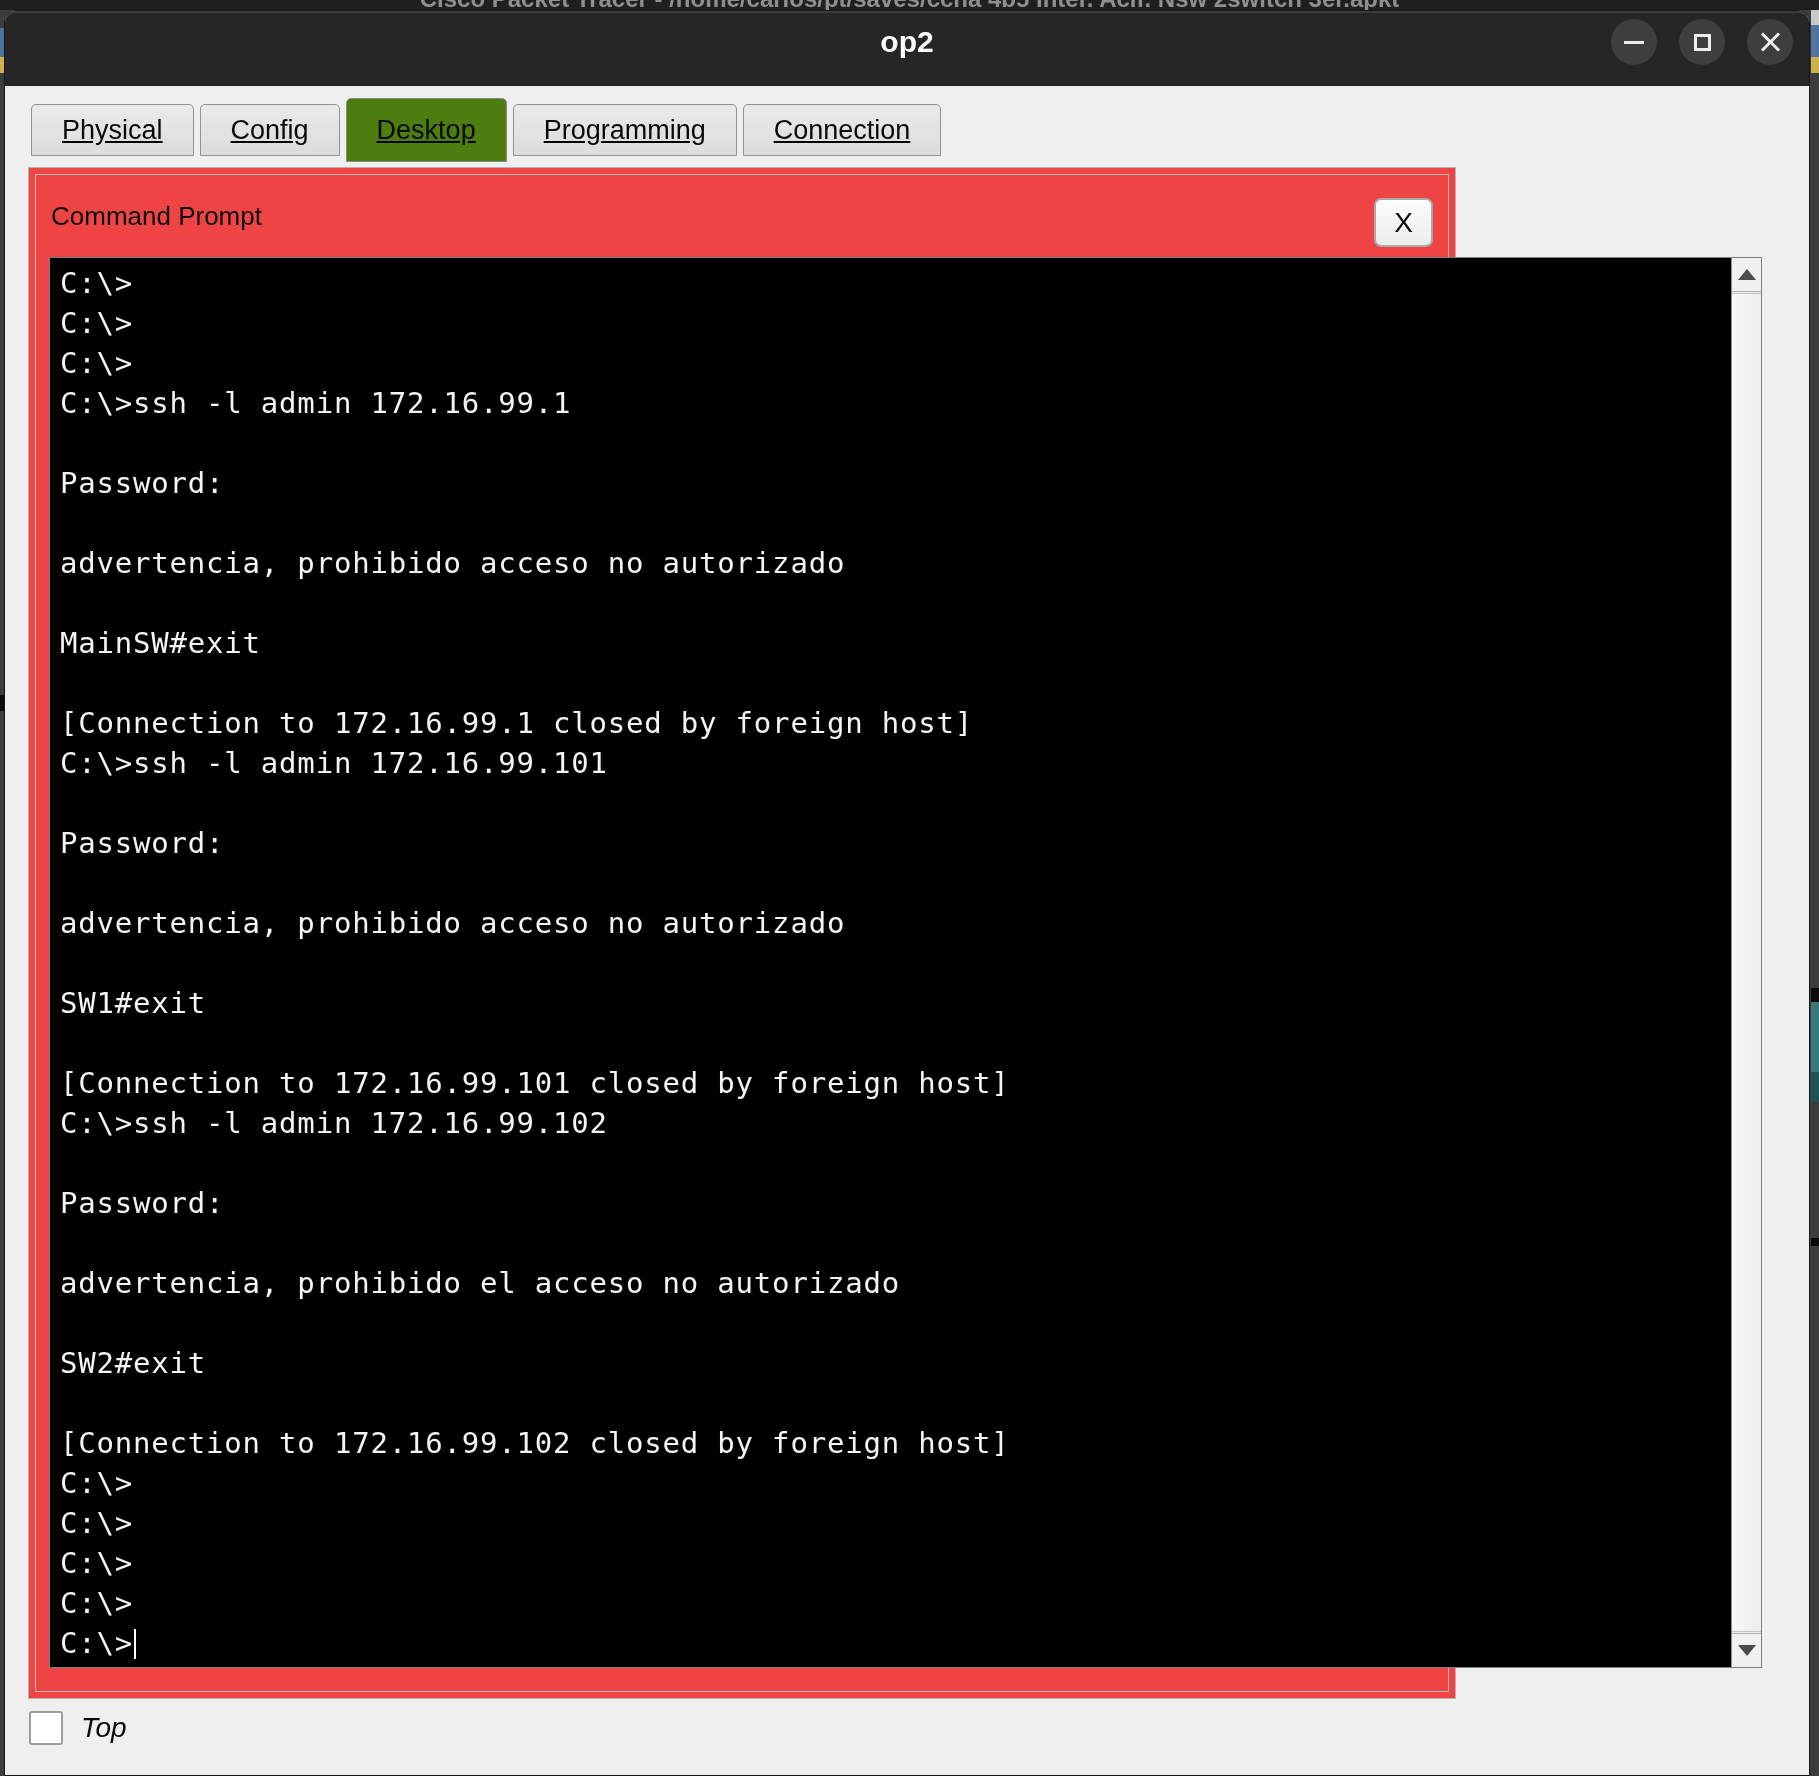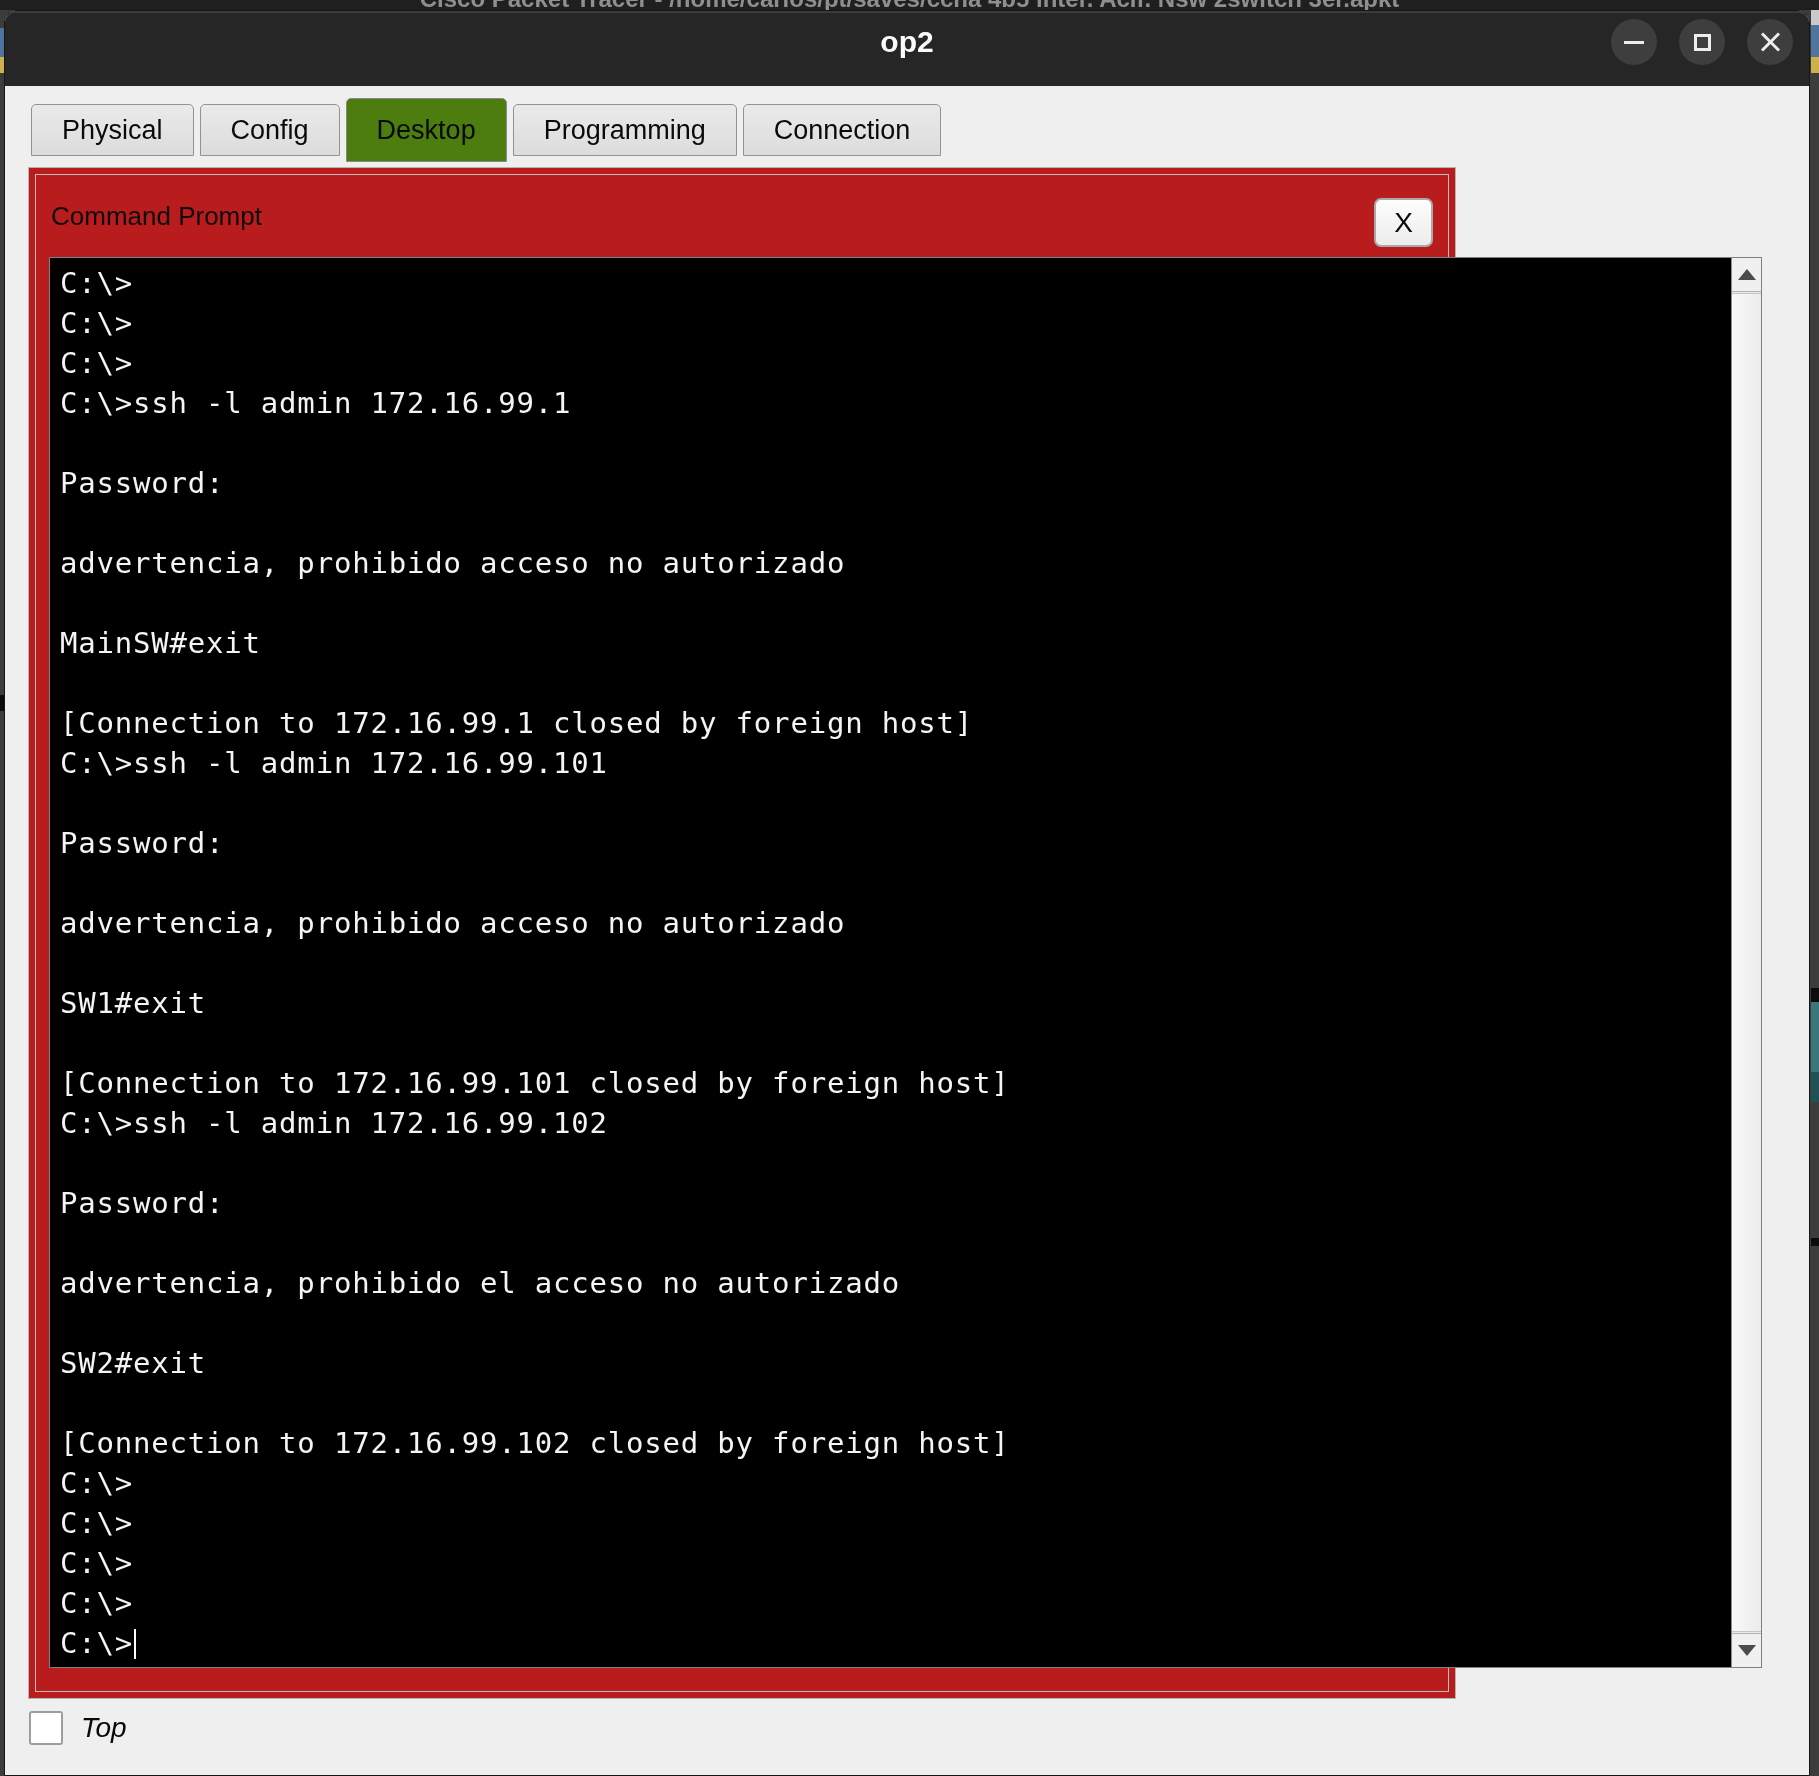--- a/index.html
+++ b/index.html
@@ -46,36 +46,36 @@
   .glyph-min { width:20px; height:3px; background:#ededed; }
   .glyph-max { width:17px; height:17px; border:3px solid #ededed; background:transparent; }
   .glyph-close { position:relative; width:22px; height:22px; }
   .glyph-close::before, .glyph-close::after {
     content:""; position:absolute; left:10px; top:-1px; width:3px; height:24px; background:#ededed;
   }
   .glyph-close::before { transform:rotate(45deg); }
   .glyph-close::after  { transform:rotate(-45deg); }
 
   
-  .tabs { position:absolute; left:26px; top:87px; display:flex; align-items:flex-start; gap:6px; }
+  .tabs { position:absolute; left:26px; top:87px; display:flex; align-items:flex-start; gap:6px;text-decoration:underline; }
   .tab {
     margin-top:6px; height:52px; padding:0 30px;
     background:linear-gradient(#eaeaea,#dcdcdc);
     border:1px solid #929292; border-radius:5px 5px 0 0;
     font-size:27px; color:#0a0a0a; display:flex; align-items:center;
   }
   .tab.active {
     margin-top:0; height:64px; background:#4d7c0f; border-color:#8a8a8a;
     position:relative; z-index:3;
   }
 
   
   .cmd-panel {
     position:absolute; left:23px; top:156px; width:1428px; height:1532px;
-    border:1px solid #b4b4b4; background:#b91c1c;
+    border:1px solid #b4b4b4; background:#ef4444;
   }
   .cmd-panel::before {
     content:""; position:absolute; inset:6px; border:1px solid #bcbcbc; pointer-events:none;
   }
   .cmd-header {
     position:absolute; left:8px; top:8px; right:8px; height:80px;
     display:flex; align-items:center;
   }
   .cmd-title { margin-left:14px; font-size:26px; color:#0d0d0d; }
   .cmd-close-btn {

